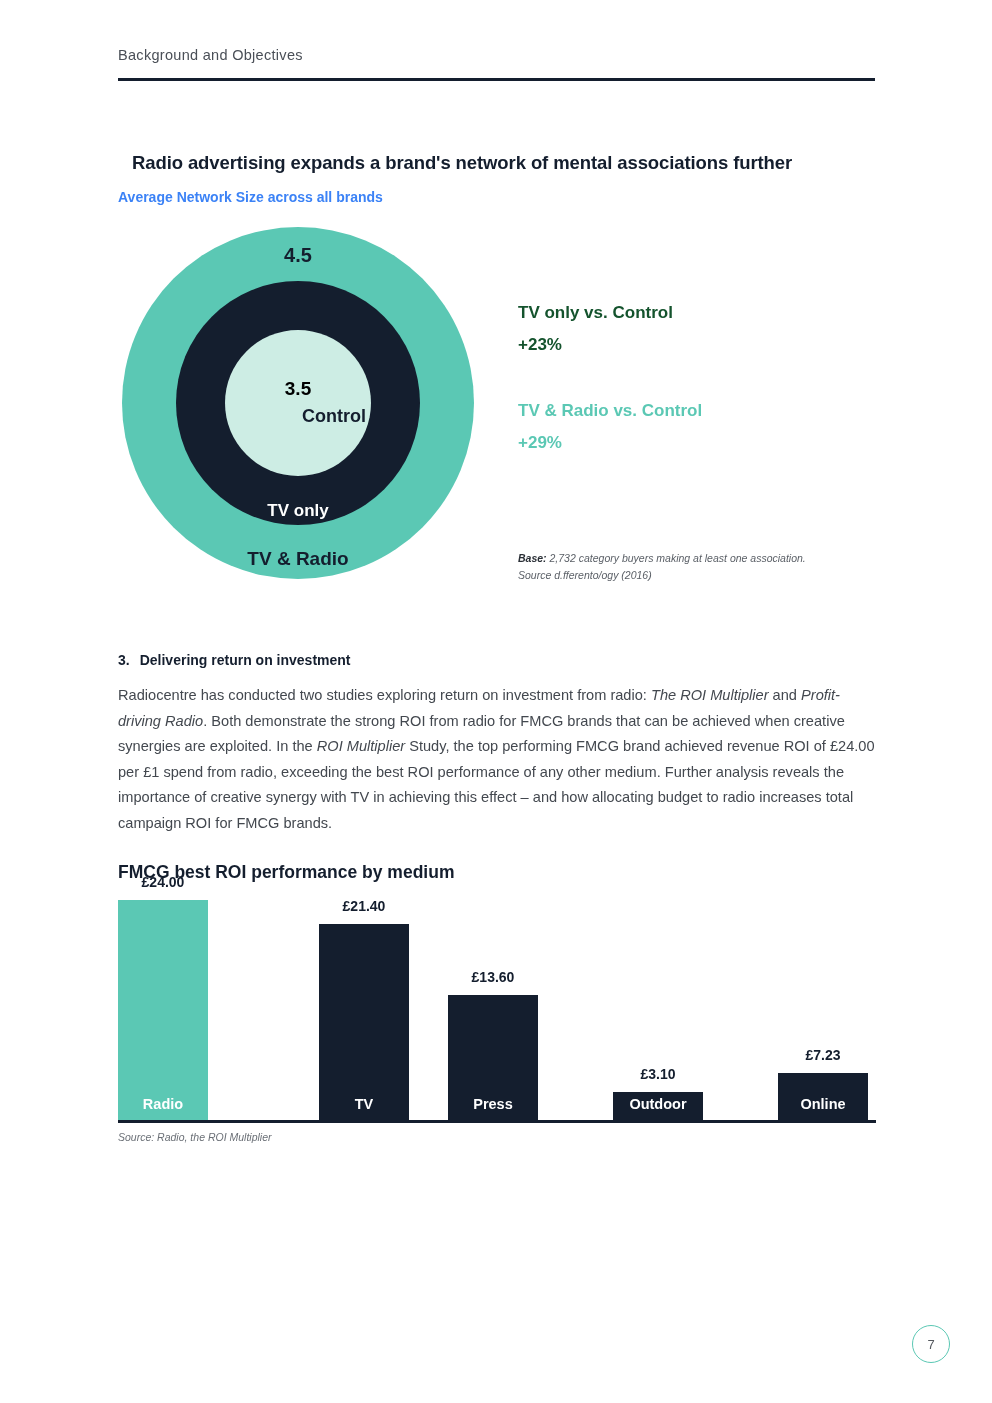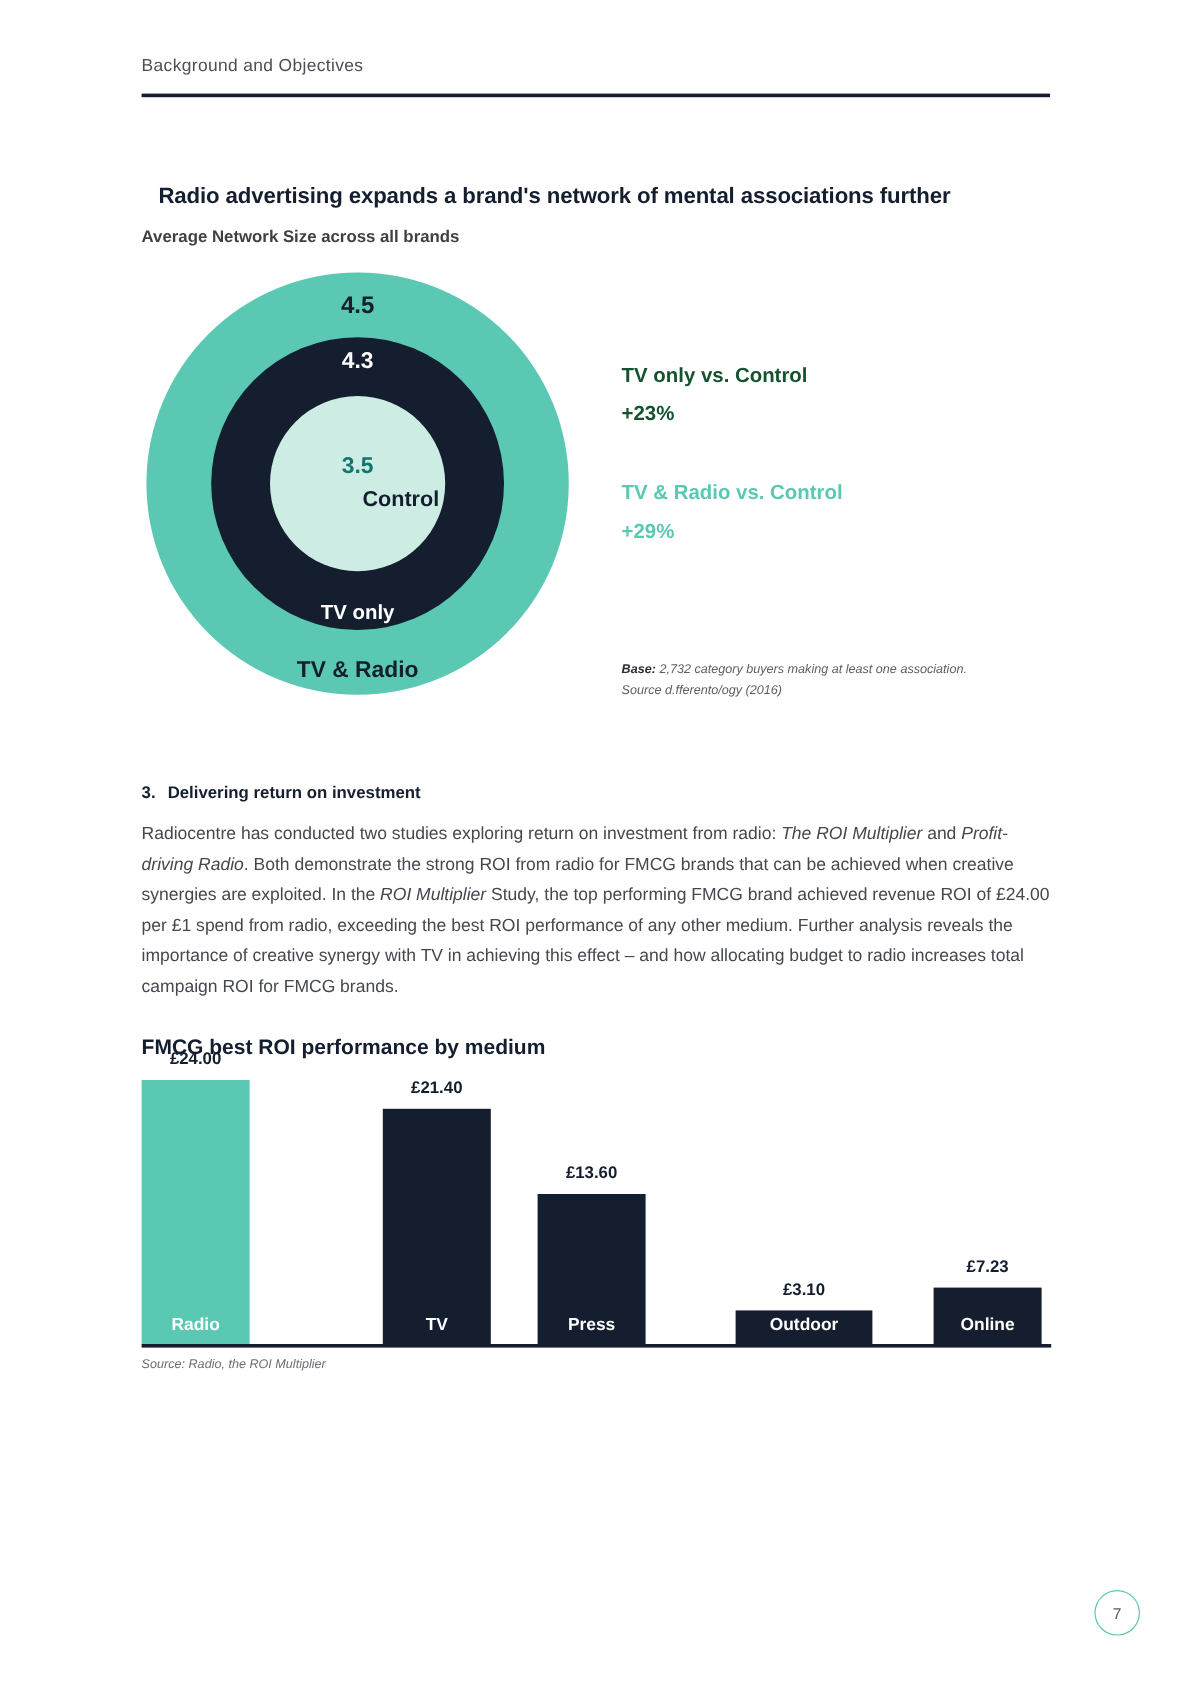--- a/index.html
+++ b/index.html
@@ -47,21 +47,21 @@
     color: #141e2e;
     letter-spacing: -0.1px;
     margin-left: 14px;
   }
   .sec-subtitle {
     position: absolute;
     left: 118px;
     top: 189px;
     font-size: 14px;
     font-weight: bold;
-    color: #404040;
+    color: #3b82f6;
   }
 
   
   .donut {
     position: absolute;
     left: 122px;
     top: 227px;
     width: 352px;
     height: 352px;
   }
@@ -88,21 +88,21 @@
   }
   .donut-txt {
     position: absolute;
     width: 352px;
     text-align: center;
     font-weight: bold;
     line-height: 1.25;
   }
   .val-outer { top: 16px;  font-size: 20px; color: #141e2e; }
   .val-mid   { top: 63px;  font-size: 19px; color: #ffffff; }
-  .val-inner { top: 150px; font-size: 19px; color: #0f766e; font-weight: bold; }
+  .val-inner { top: 150px; font-size: 19px; color: #000000; font-weight: bold; }
   .lbl-inner { top: 178px; font-size: 18px; color: #141e2e; font-weight: bold; padding-left: 36px; }
   .lbl-mid   { top: 273px; font-size: 17px; color: #ffffff; }
   .lbl-outer { top: 320px; font-size: 19px; color: #141e2e; }
 
   
   .stat-block { position: absolute; left: 518px; }
   .stat-line {
     font-size: 17px;
     font-weight: bold;
     line-height: 32px;
@@ -239,21 +239,20 @@
 
   <div class="sec-title">Radio advertising expands a brand's network of mental associations further</div>
   <div class="sec-subtitle">Average Network Size across all brands</div>
 
   <div class="donut">
     <div class="ring-outer"></div>
     <div class="ring-mid"></div>
     <div class="ring-inner"></div>
 
     <div class="donut-txt val-outer">4.5</div>
-    <div class="donut-txt val-mid">4.3</div>
     <div class="donut-txt val-inner">3.5</div>
     <div class="donut-txt lbl-inner">Control</div>
     <div class="donut-txt lbl-mid">TV only</div>
     <div class="donut-txt lbl-outer">TV &amp; Radio</div>
   </div>
 
   <div class="stat-block stats-a">
     <div class="stat-line stat-dark">TV only vs. Control</div>
     <div class="stat-line stat-dark">+23%</div>
   </div>
@@ -288,21 +287,21 @@
           <div class="bar-label">TV</div>
         </div>
       </div>
       <div class="bar-col" style="left: 330px;">
         <div class="bar" style="height: 125px; background: rgb(20, 30, 46);">
           <div class="bar-value">£13.60</div>
           <div class="bar-label">Press</div>
         </div>
       </div>
       <div class="bar-col" style="left: 495px;">
-        <div class="bar" style="height: 28px; background: rgb(20, 30, 46); padding-left: 24px;">
+        <div class="bar" style="height: 28px; background: rgb(20, 30, 46);">
           <div class="bar-value">£3.10</div>
           <div class="bar-label">Outdoor</div>
         </div>
       </div>
       <div class="bar-col" style="left: 660px;">
         <div class="bar" style="height: 47px; background: rgb(20, 30, 46);">
           <div class="bar-value">£7.23</div>
           <div class="bar-label">Online</div>
         </div>
       </div>

